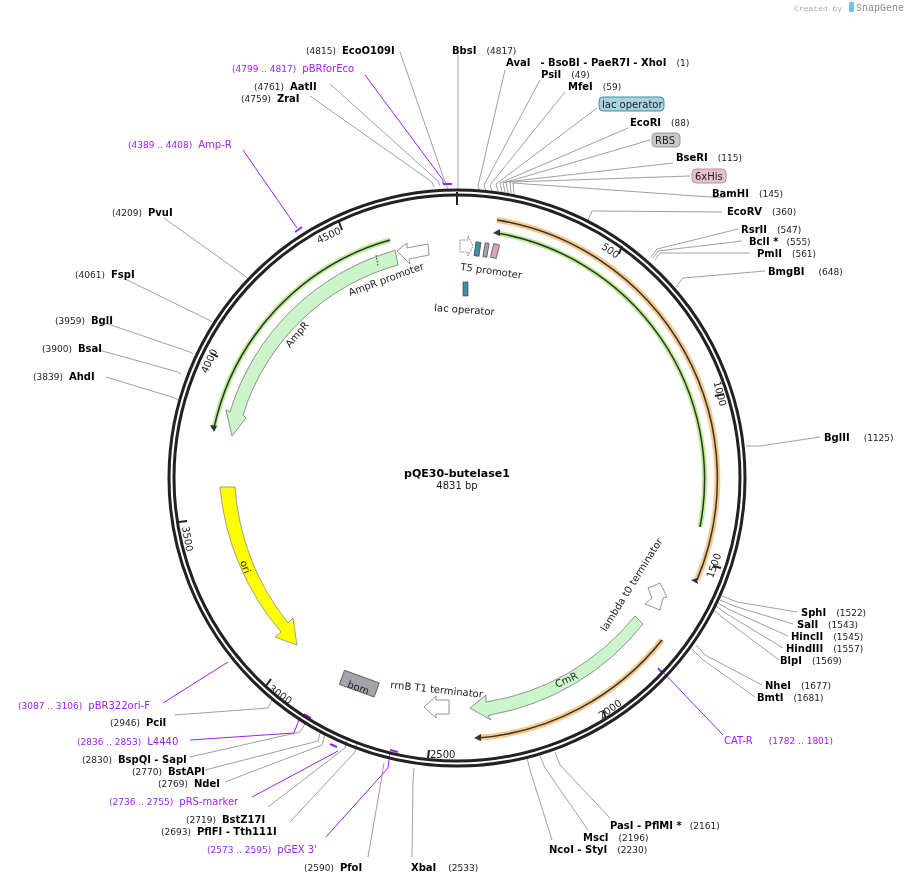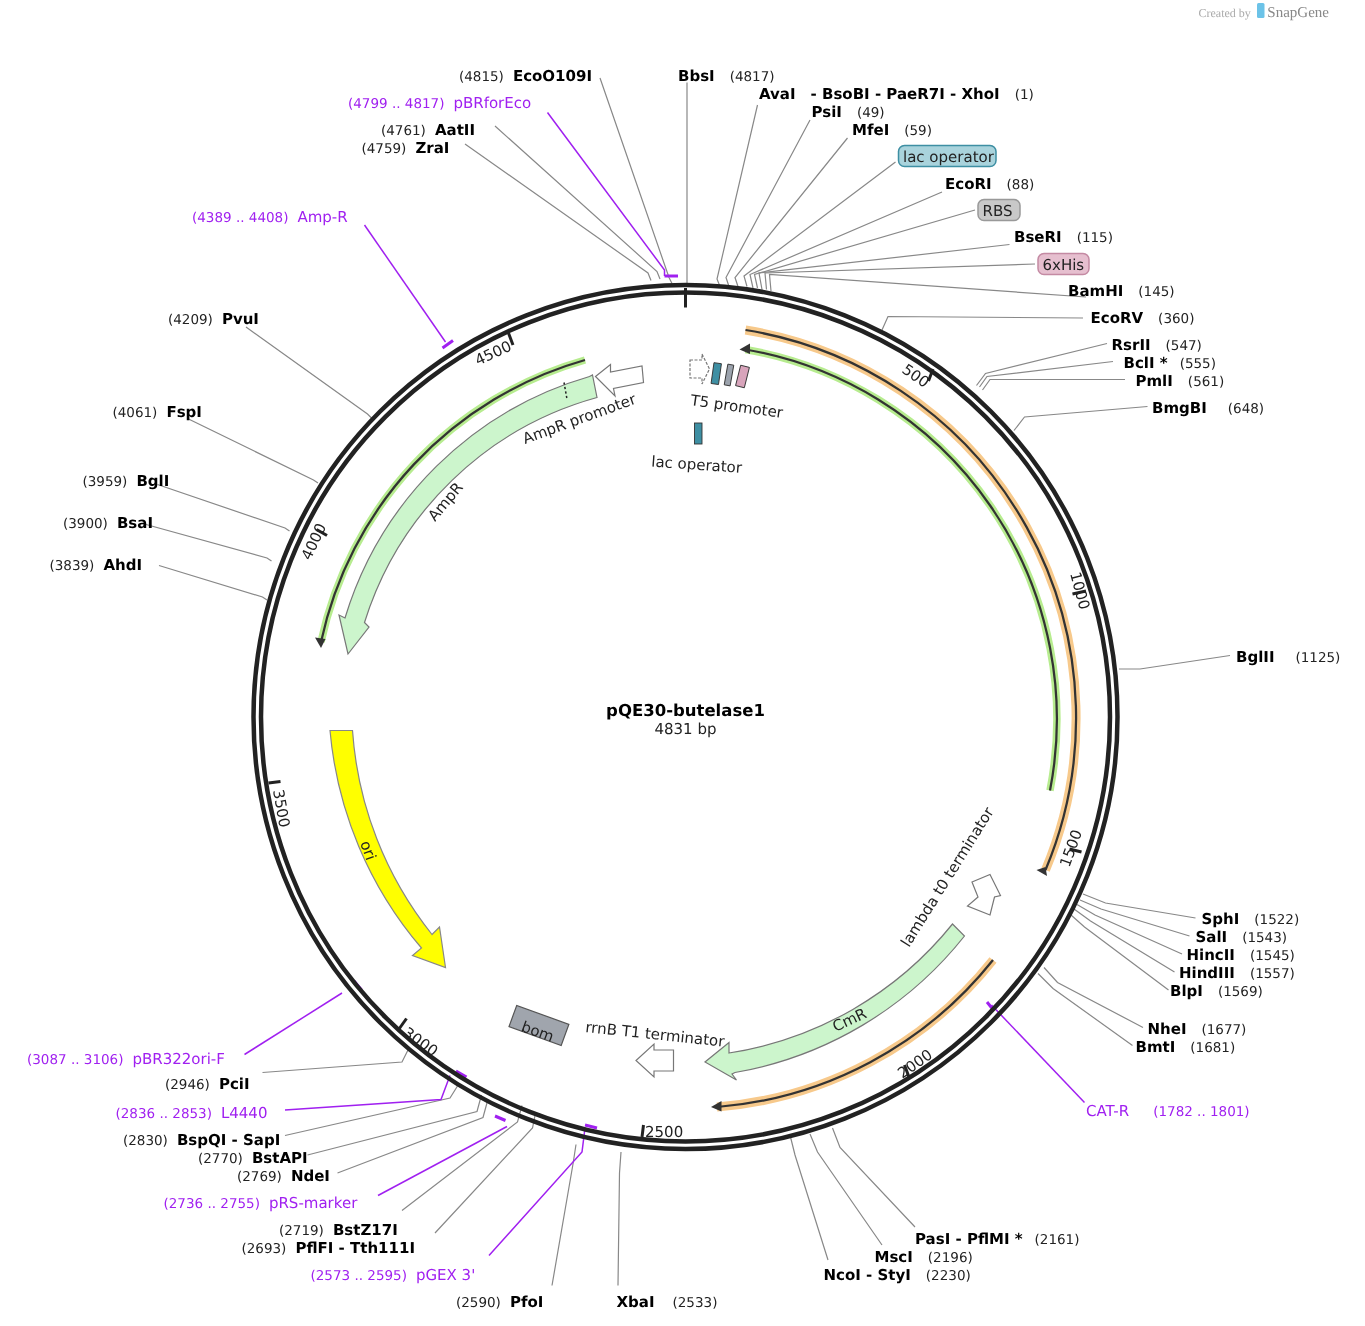--- a/index.html
+++ b/index.html
@@ -1,18 +1,18 @@
 <!DOCTYPE html>
 <html><head>
 <meta charset="utf-8">
 <style>
   html,body{margin:0;padding:0;background:#fff;}
   body{width:910px;height:884px;position:relative;overflow:hidden;font-family:"DejaVu Sans","Liberation Sans",sans-serif;}
   svg{position:absolute;left:0;top:0;}
-  .credit{position:absolute;right:24px;top:2px;font-size:8px;color:#aaa;font-family:Liberation Serif, serif;}
+  .credit{position:absolute;right:6px;top:2px;font-size:8px;color:#aaa;font-family:Liberation Mono, monospace;}
   .credit b{color:#888;font-weight:normal;font-size:10px;}
   .credit .logo{display:inline-block;width:5px;height:10px;background:#6cc3e8;vertical-align:-1px;margin:0 2px;border-radius:1px;}
   .enz{font-size:10px;font-weight:bold;fill:#000;}
   .pos{font-size:9px;fill:#222;font-weight:normal;}
   .prim{font-size:10px;fill:#a020f0;}
   .primpos{font-size:9px;fill:#a020f0;}
   .ft{font-size:10px;fill:#222;}
   .tick{font-size:10px;fill:#222;}
 </style>
 </head>

